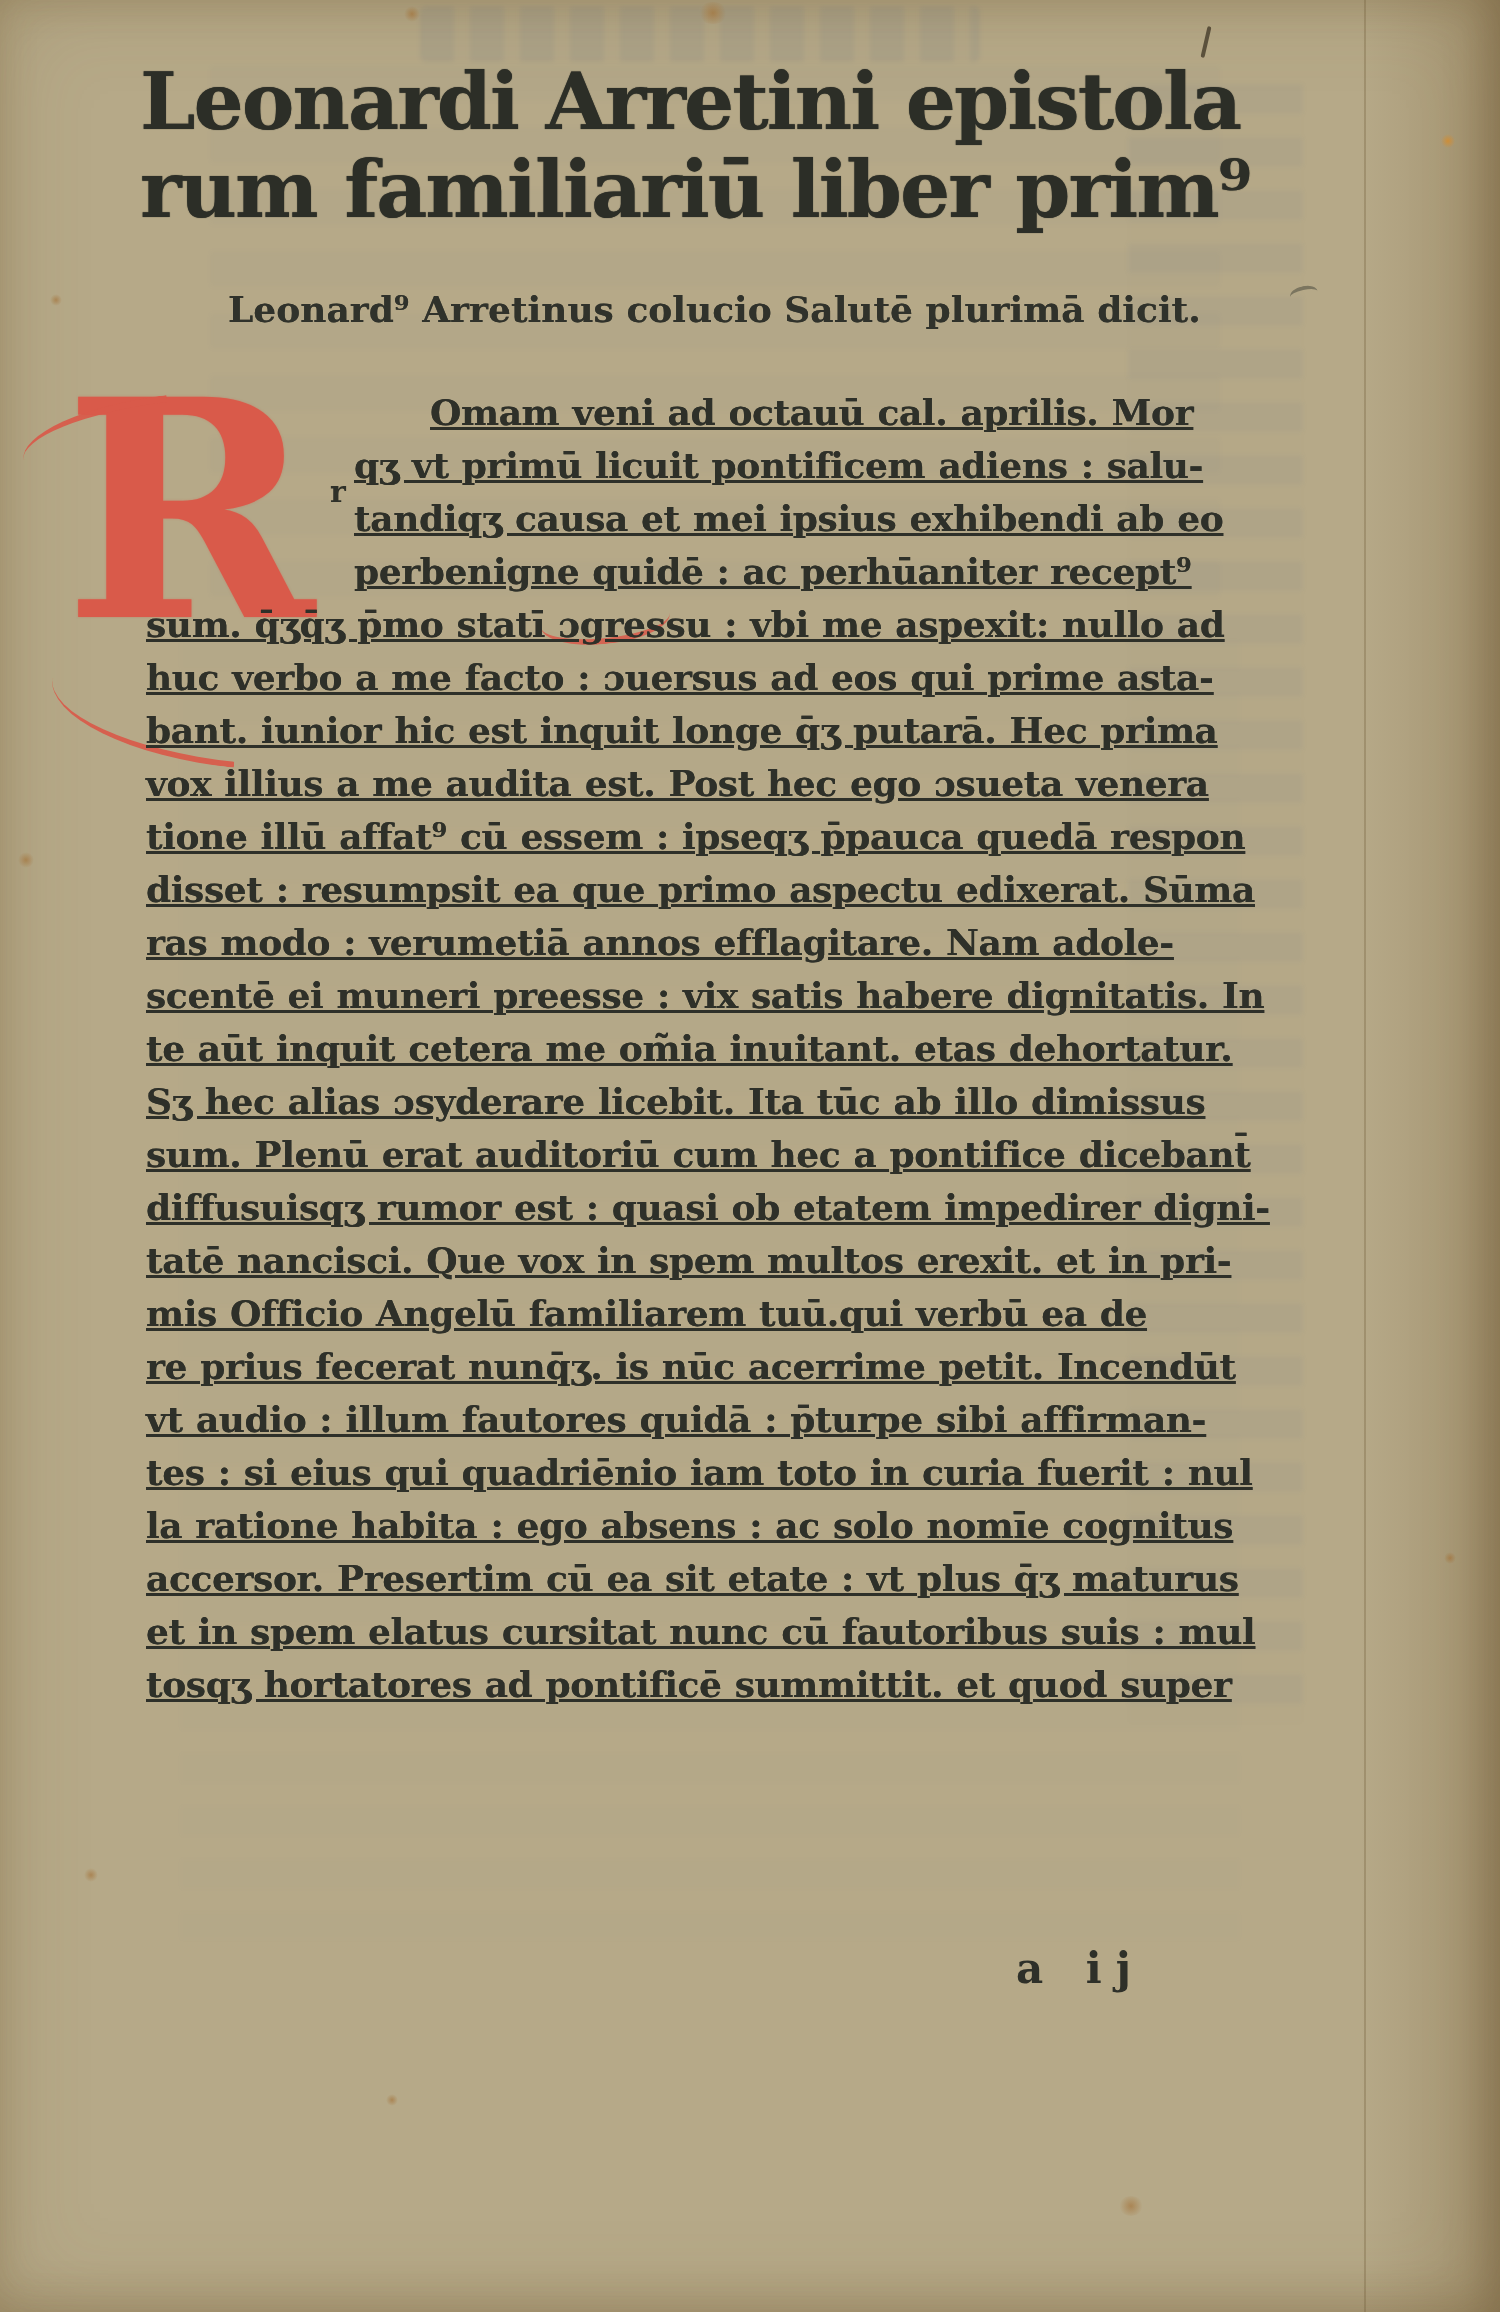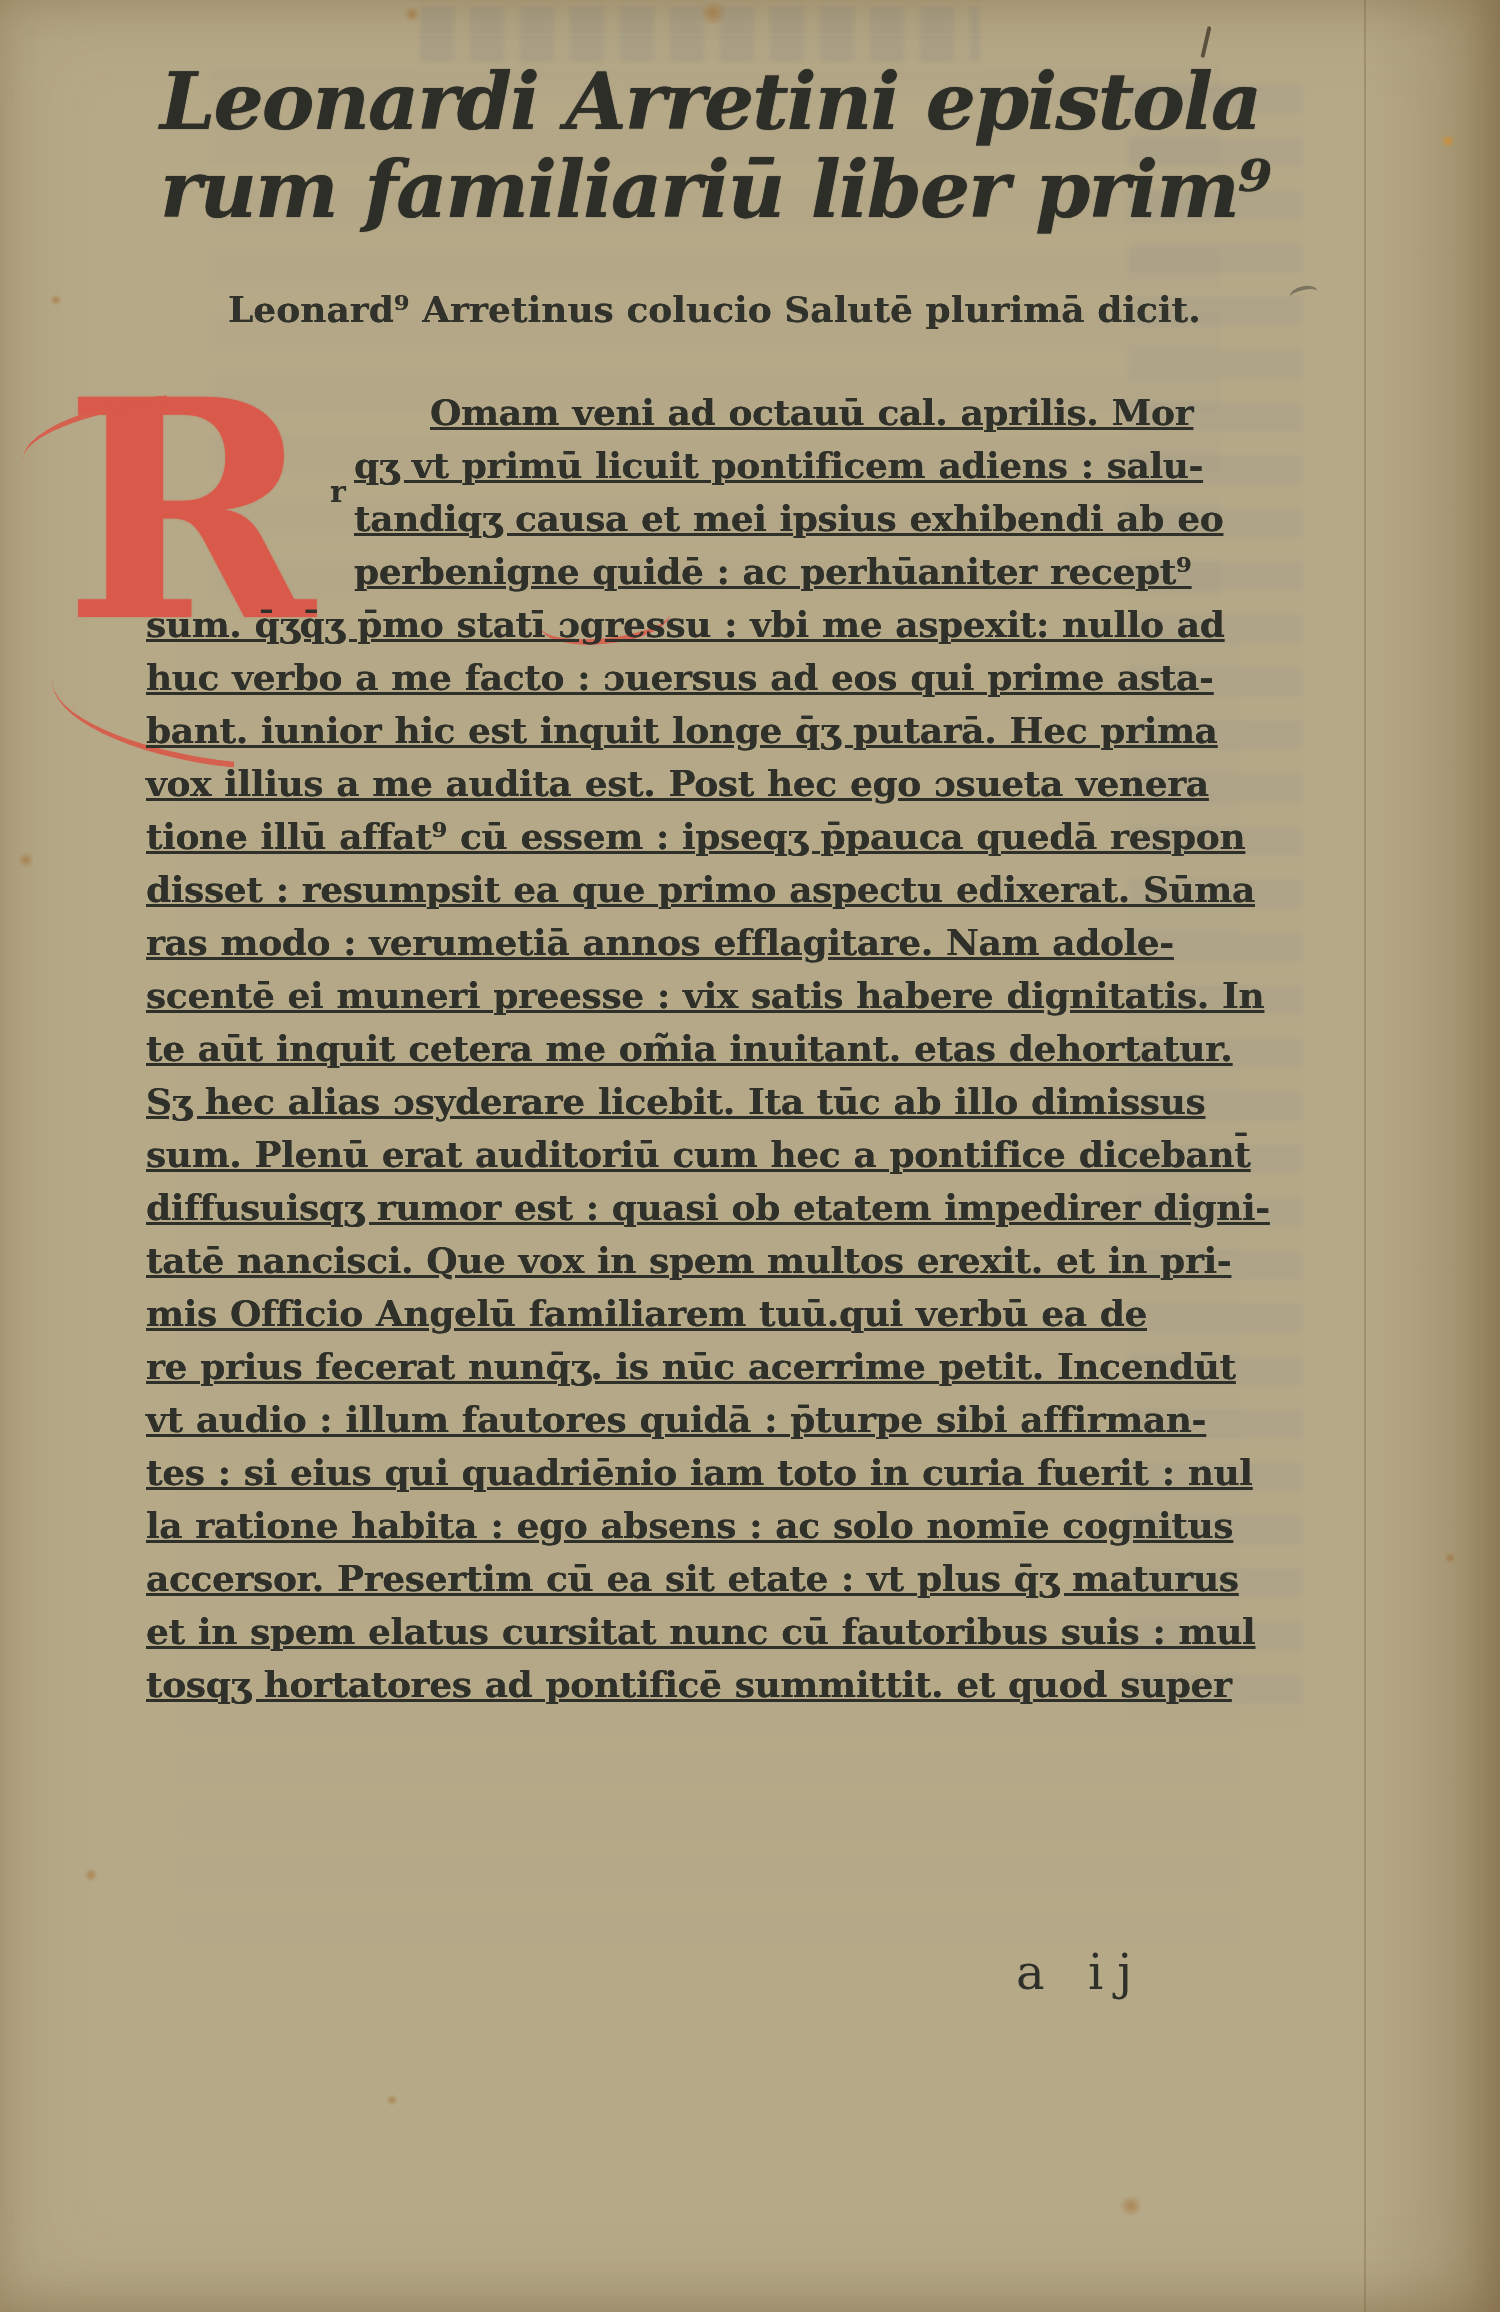--- a/index.html
+++ b/index.html
@@ -11,21 +11,21 @@
     background:
       radial-gradient(ellipse at 18% 12%, rgba(248,242,226,0.75) 0%, rgba(248,242,226,0) 45%),
       radial-gradient(ellipse at 60% 45%, rgba(150,165,185,0.07) 0%, rgba(150,165,185,0) 55%),
       radial-gradient(ellipse at 88% 90%, rgba(140,110,60,0.12) 0%, rgba(140,110,60,0) 55%),
       linear-gradient(90deg, #e0d4b6 0%, #e9dfc5 6%, #eadfc6 86%, #dccb a8 94%, #cdbb95 100%),
       linear-gradient(90deg, #e0d4b6 0%, #e9dfc5 6%, #eadfc6 86%, #d9c7a4 94%, #ccba94 100%);
     box-shadow: inset 0 0 90px rgba(110,85,45,0.22), inset -18px 0 40px rgba(95,70,35,0.18), inset 0 -14px 40px rgba(110,85,45,0.14);
     color:#2e3029;
   }
   
-  .title-block{position:absolute;left:160px;top:58px;font-style:italic;}
+  .title-block{position:absolute;left:140px;top:58px;}
   .title-line{
     font-size:79px;font-weight:bold;line-height:88px;
     letter-spacing:-2px;word-spacing:2px;white-space:nowrap;
     color:#2c2e27;text-shadow:0 0 1px rgba(44,46,39,0.9);
   }
   .salutation{
     position:absolute;left:228px;top:288px;
     font-size:36px;font-weight:bold;white-space:nowrap;
     color:#30322b;text-shadow:0 0 0.6px rgba(48,50,43,0.8);
   }
@@ -41,21 +41,21 @@
     position:absolute;left:64px;top:360px;
     font-size:302px;line-height:302px;font-weight:bold;
     color:#d95a4a;text-shadow:0 0 2px rgba(217,90,74,0.5);
   }
   .guide-letter{
     position:absolute;left:330px;top:474px;
     font-size:30px;font-weight:bold;color:#2e3029;
   }
   .sig{
     position:absolute;left:1016px;top:1944px;
-    font-size:48px;font-weight:normal;letter-spacing:14px;
+    font-size:42px;font-weight:bold;letter-spacing:14px;
     color:#2e3029;
   }
   
   .fl{position:absolute;border-color:#d95a4a;opacity:0.92;}
   .fl-top{left:20px;top:404px;width:150px;height:40px;border-top:7px solid #d95a4a;border-radius:100% 0 0 0;transform:rotate(-7deg);}
   .fl-bottom{left:48px;top:688px;width:190px;height:64px;border-bottom:6px solid #d95a4a;border-radius:0 0 0 100%;transform:rotate(6deg);}
   .fl-tail{left:540px;top:596px;width:130px;height:42px;border-bottom:6px solid #d95a4a;border-radius:0 0 100% 100%;transform:rotate(-6deg);opacity:0.85;}
   
   .ghost{position:absolute;filter:blur(2px);pointer-events:none;}
   .ghost-top{

